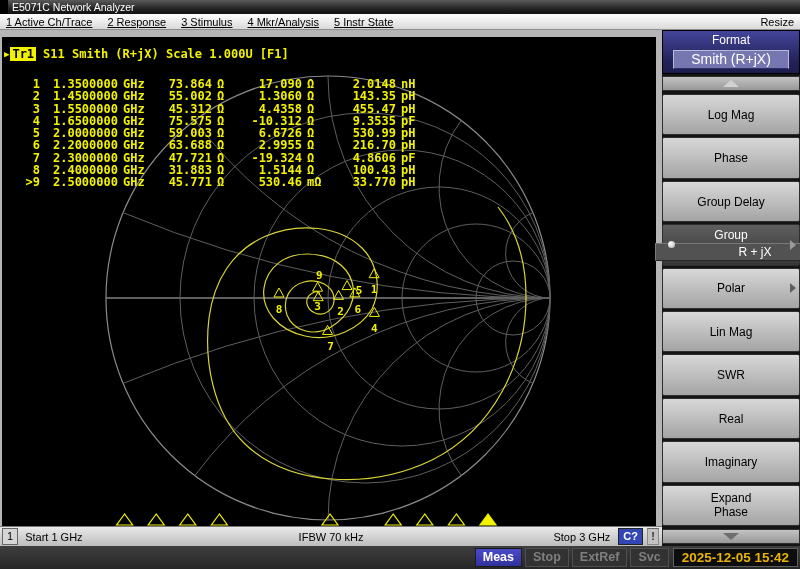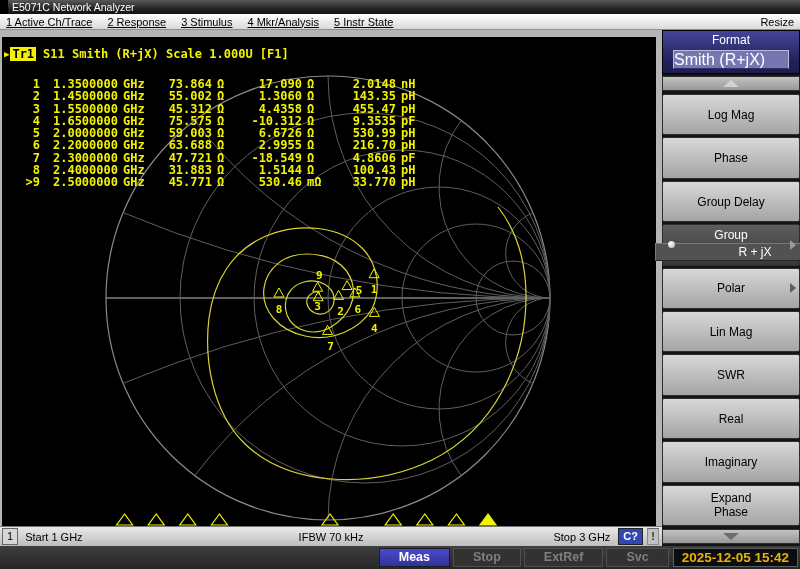--- a/index.html
+++ b/index.html
@@ -50,22 +50,22 @@
     padding:0 4px;height:15px;line-height:15px;border:1px solid #222;}
   .warn-box{margin:0 3px 0 4px;background:#c2c2c2;border:1px solid #8a8a8a;border-top-color:#666;
     width:10px;text-align:center;height:15px;line-height:15px;font-weight:bold;color:#333;}
 
   
   .sidebar{position:absolute;left:662px;top:30px;width:138px;height:516px;background:#141414;
     display:flex;flex-direction:column;box-sizing:border-box;}
   .sk-header{height:44px;flex:none;background:linear-gradient(180deg,#44449a,#23235c 70%,#1c1c4c);
     border:1px solid #000;box-sizing:border-box;}
   .sk-header-title{color:#fff;font-size:12px;text-align:center;line-height:19px;}
-  .sk-header-value{margin:0 10px;height:17px;line-height:17px;text-align:left;color:#fff;
-    font-size:16px;background:#7676b0;border:1px solid #b9b9d8;border-bottom-color:#2e2e66;}
+  .sk-header-value{margin:0 10px;height:17px;line-height:17px;text-align:center;color:#fff;
+    font-size:14px;background:#7676b0;border:1px solid #b9b9d8;border-bottom-color:#2e2e66;}
   .sk-scroll{height:15px;flex:none;margin:2px 0;background:linear-gradient(180deg,#c3c3c3,#989898);
     border:1px solid #2e2e2e;box-sizing:border-box;display:flex;align-items:center;justify-content:center;}
   .tri-up{width:0;height:0;border-left:8px solid transparent;border-right:8px solid transparent;
     border-bottom:7px solid #d2d2d2;}
   .tri-down{width:0;height:0;border-left:8px solid transparent;border-right:8px solid transparent;
     border-top:7px solid #6e6e6e;}
   .softkey{flex:1;margin:1px 0;background:linear-gradient(180deg,#d8d8d8,#a4a4a4);
     border:1px solid #2e2e2e;border-radius:2px;color:#000;font-size:12px;position:relative;
     display:flex;flex-direction:column;align-items:center;justify-content:center;box-sizing:border-box;cursor:default;}
   .sk-label{line-height:14px;}
@@ -75,21 +75,21 @@
   .sk-dot{position:absolute;left:5px;top:50%;margin-top:-4px;width:7px;height:7px;border-radius:50%;
     background:radial-gradient(circle at 35% 35%,#ffffff,#b0b0b0);}
   .sk-arrow{position:absolute;right:3px;top:50%;margin-top:-5px;width:0;height:0;
     border-top:5px solid transparent;border-bottom:5px solid transparent;border-left:6px solid #5f5f5f;}
   .softkey.selected .sk-arrow{border-left-color:#9a9a9a;}
 
   
   .bottombar{position:absolute;left:0;top:546px;width:800px;height:23px;box-sizing:border-box;
     background:linear-gradient(180deg,#3e3e3e,#262626);display:flex;align-items:center;
     justify-content:flex-end;padding:0 2px;}
-  .bb-cell{height:17px;line-height:17px;padding:0 19px;font-size:12.5px;font-weight:bold;
+  .bb-cell{height:17px;line-height:17px;padding:0 7px;font-size:12.5px;font-weight:bold;
     color:#7f7f7f;background:#323232;border:1px solid #4f4f4f;margin-left:3px;}
   .bb-cell.active{background:linear-gradient(180deg,#4a4ac8,#32329c);color:#fff;border-color:#1c1c1c;}
   .bb-clock{height:17px;line-height:17px;padding:0 8px;margin-left:4px;background:#0d0d0d;
     border:1px solid #5e5e5e;color:#eab308;font-size:13.5px;font-weight:bold;}
 </style>
 </head>
 <body>
 
 <div id="app">
 
@@ -217,21 +217,21 @@
           <div class="mc">Ω</div>
           <div class="mc">2.9955</div>
           <div class="mc">Ω</div>
           <div class="mc">216.70</div>
           <div class="mc">pH</div>
           <div class="mc">7</div>
           <div class="mc">2.3000000</div>
           <div class="mc">GHz</div>
           <div class="mc">47.721</div>
           <div class="mc">Ω</div>
-          <div class="mc">-18.549</div>
+          <div class="mc">-19.324</div>
           <div class="mc">Ω</div>
           <div class="mc">4.8606</div>
           <div class="mc">pF</div>
           <div class="mc">8</div>
           <div class="mc">2.4000000</div>
           <div class="mc">GHz</div>
           <div class="mc">31.883</div>
           <div class="mc">Ω</div>
           <div class="mc">1.5144</div>
           <div class="mc">Ω</div>

